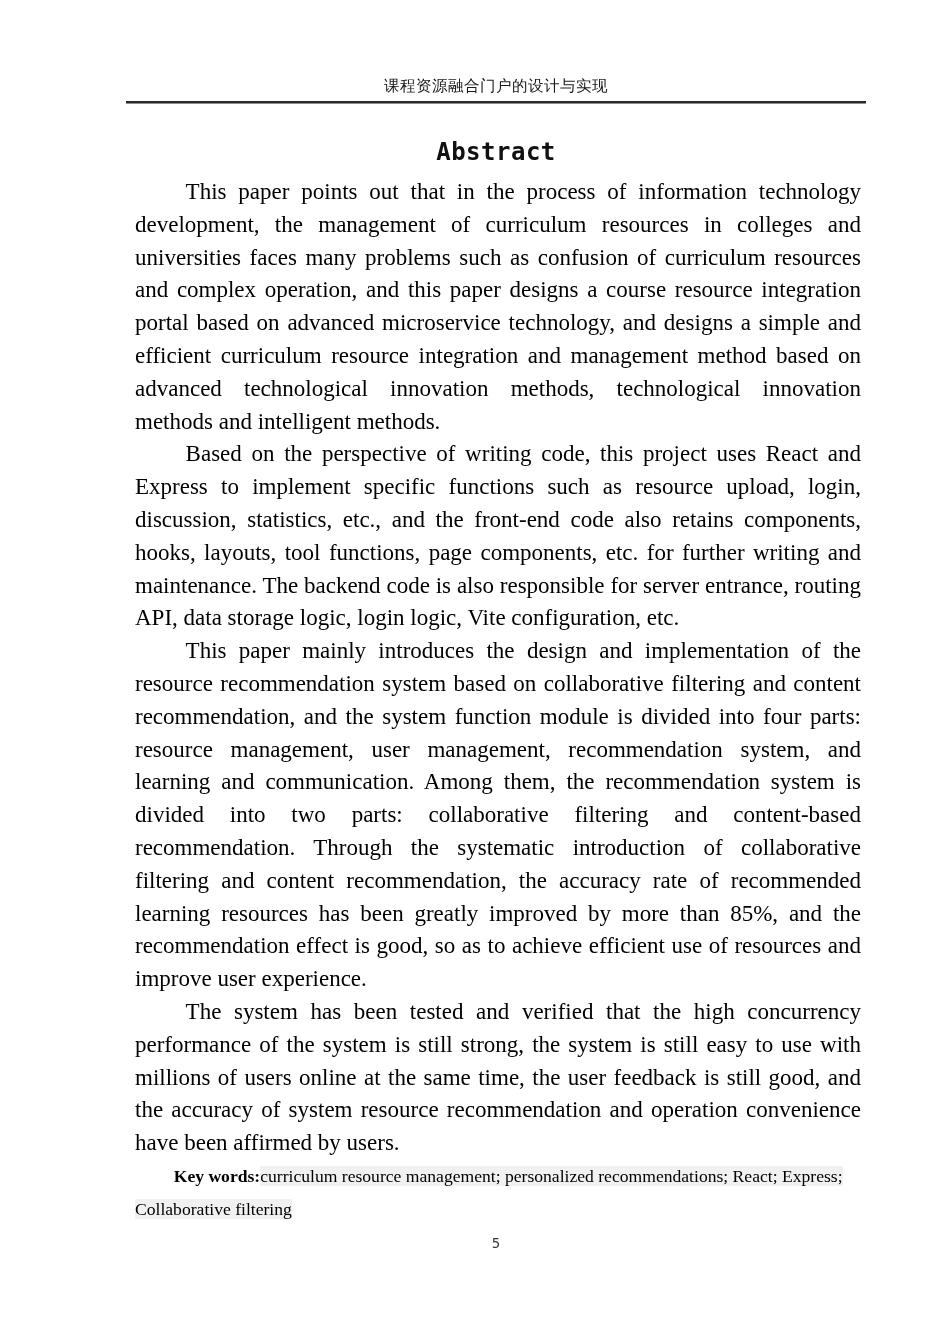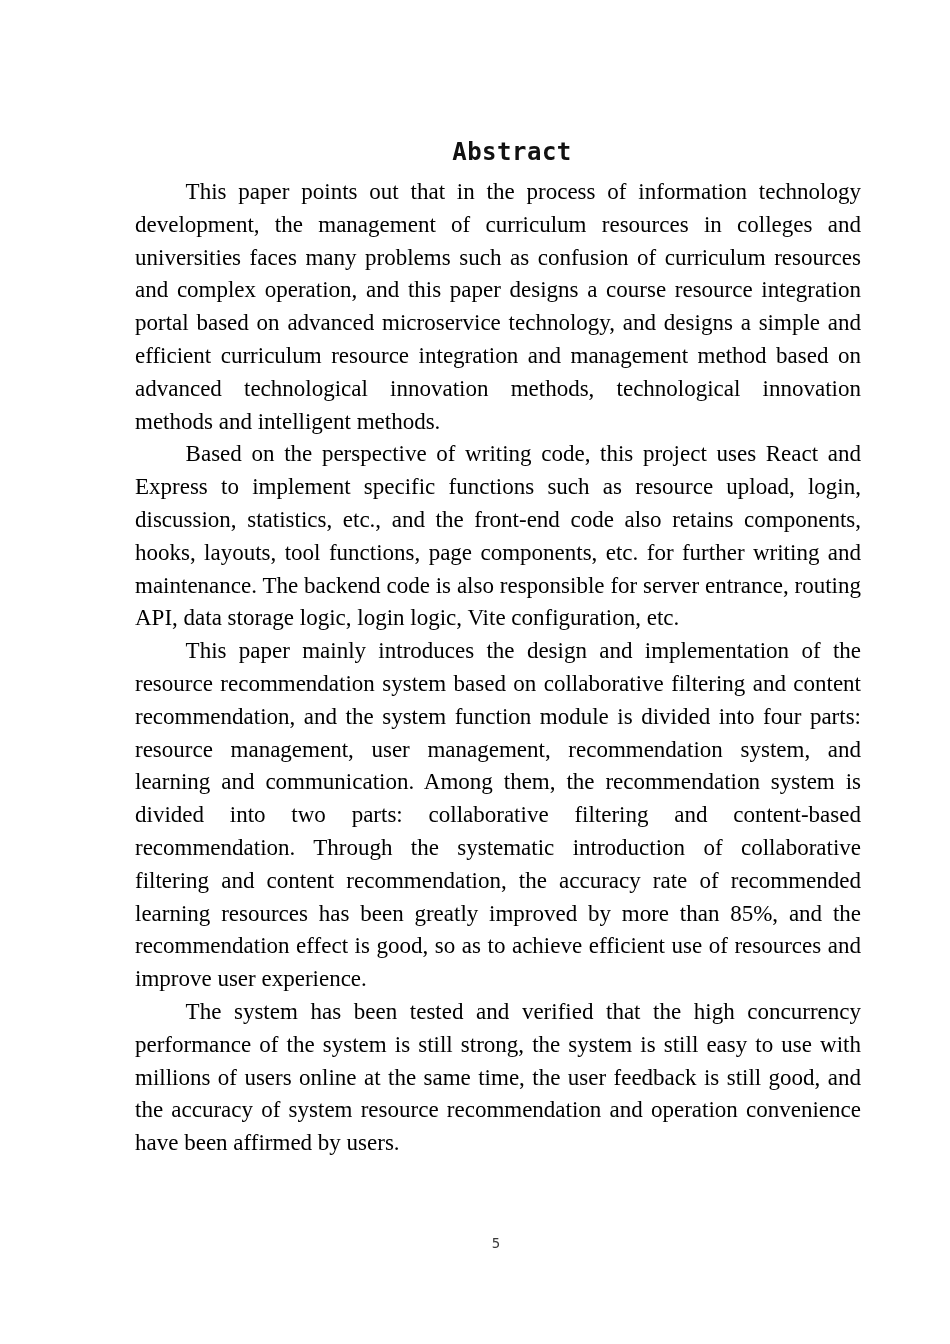--- a/index.html
+++ b/index.html
@@ -45,21 +45,21 @@
     margin-top: 5px;
     width: 740px;
     height: 0;
     border-top: 2px solid #2b2b2b;
     border-bottom: 1px solid #8d8d8d;
   }
 
   
   .abstract-heading {
     position: absolute;
-    left: 142px;
+    left: 126px;
     top: 136px;
     width: 740px;
     text-align: center;
     font-family: "DejaVu Sans Mono", "Liberation Mono", monospace;
     font-weight: bold;
     font-size: 24px;
     line-height: 32px;
     letter-spacing: 0.5px;
     color: #111111;
   }
@@ -112,26 +112,31 @@
     font-size: 14px;
     line-height: 18px;
     color: #3a3a3a;
   }
 </style>
 </head>
 <body>
 
 <div class="page">
 
+  <div class="header-block">
+    <div class="header-title">课程资源融合门户的设计与实现</div>
+    <div class="header-rule"></div>
+  </div>
 
   <div class="abstract-heading">Abstract</div>
 
   <div class="body-block">
     <p class="para">This paper points out that in the process of information technology development, the management of curriculum resources in colleges and universities faces many problems such as confusion of curriculum resources and complex operation, and this paper designs a course resource integration portal based on advanced microservice technology, and designs a simple and efficient curriculum resource integration and management method based on advanced technological innovation methods, technological innovation methods and intelligent methods.</p>
     <p class="para">Based on the perspective of writing code, this project uses React and Express to implement specific functions such as resource upload, login, discussion, statistics, etc., and the front-end code also retains components, hooks, layouts, tool functions, page components, etc. for further writing and maintenance. The backend code is also responsible for server entrance, routing API, data storage logic, login logic, Vite configuration, etc.</p>
     <p class="para">This paper mainly introduces the design and implementation of the resource recommendation system based on collaborative filtering and content recommendation, and the system function module is divided into four parts: resource management, user management, recommendation system, and learning and communication. Among them, the recommendation system is divided into two parts: collaborative filtering and content-based recommendation. Through the systematic introduction of collaborative filtering and content recommendation, the accuracy rate of recommended learning resources has been greatly improved by more than 85%, and the recommendation effect is good, so as to achieve efficient use of resources and improve user experience.</p>
     <p class="para">The system has been tested and verified that the high concurrency performance of the system is still strong, the system is still easy to use with millions of users online at the same time, the user feedback is still good, and the accuracy of system resource recommendation and operation convenience have been affirmed by users.</p>
 
+    <p class="keywords"><span class="kw-label">Key words:</span><span class="kw-value">curriculum resource management; personalized recommendations; React; Express; Collaborative filtering</span></p>
   </div>
 
   <div class="page-number">5</div>
 
 </div>
 
 </body></html>

